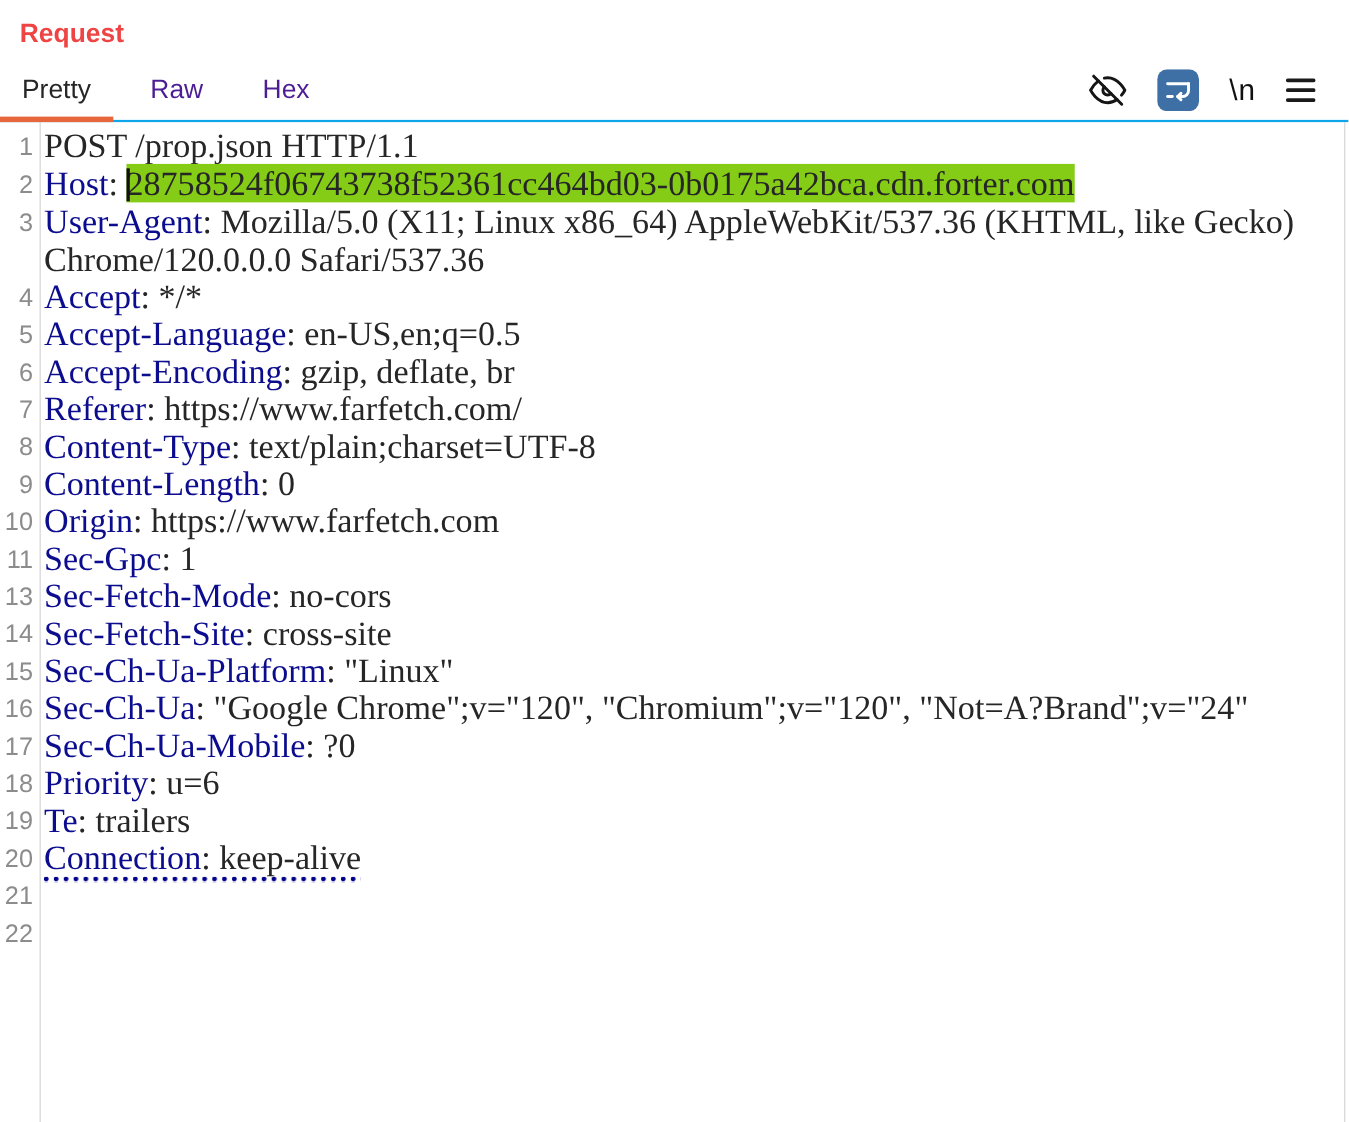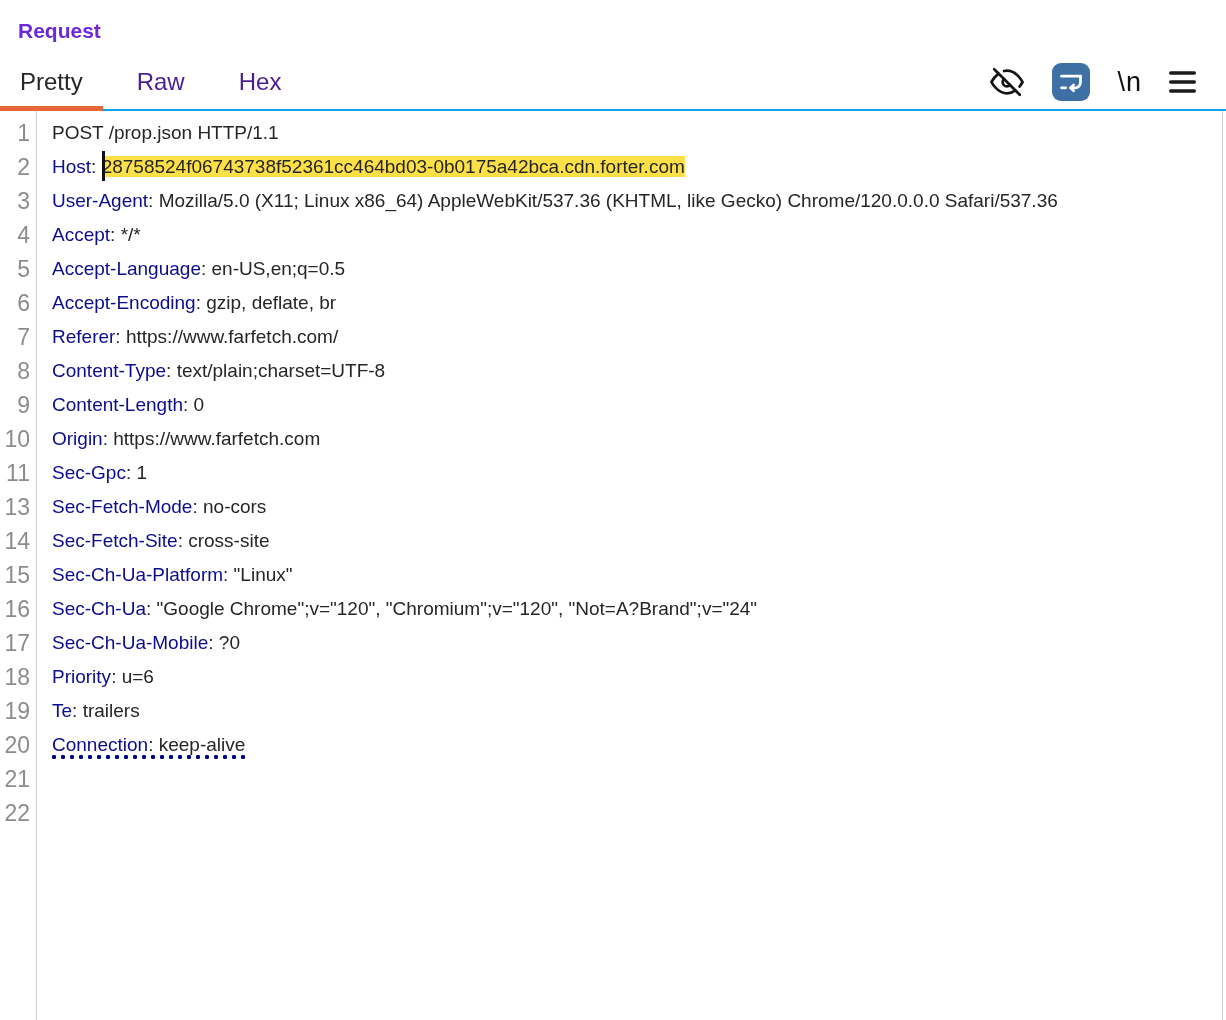--- a/index.html
+++ b/index.html
@@ -1,39 +1,39 @@
 <!DOCTYPE html>
 <html><head>
 <meta charset="utf-8">
 <style>
   html,body{margin:0;padding:0;background:#ffffff;}
   body{width:1226px;height:1020px;overflow:hidden;font-family:"Liberation Sans",sans-serif;}
 
   
   .panel-header{padding:16px 0 0 18px;}
-  .panel-title{font-size:21px;font-weight:700;color:#6d28d9;line-height:30px;}
+  .panel-title{font-size:24px;font-weight:700;color:#ef4444;line-height:30px;}
 
   .tabrow{position:relative;height:63px;border-bottom:2px solid #0ea5e9;}
   .tabs{display:flex;align-items:flex-end;height:100%;}
   .tab{font-size:24px;color:#4c1d95;padding:0 20px 13px 20px;margin-right:14px;position:relative;cursor:pointer;}
   .tab.active{color:#262626;}
   .tab.active::after{content:'';position:absolute;left:0;right:0;bottom:-2px;height:5px;background:var(--accent);}
 
   .tools{position:absolute;right:30px;bottom:8px;display:flex;align-items:center;gap:27px;}
   .tool-btn{display:flex;align-items:center;justify-content:center;cursor:pointer;background:none;border:none;padding:0;}
   .nl-label{font-size:27px;color:#111;font-weight:500;letter-spacing:1px;}
 
   
   .editor{position:relative;height:911px;margin-right:3px;border-right:1px solid #d0d0d0;padding-top:5px;box-sizing:border-box;}
   .editor::before{content:'';position:absolute;left:36px;top:0;bottom:0;width:1px;background:#d0d0d0;}
   .line{display:flex;align-items:flex-start;}
   .lnum{flex:none;width:30px;text-align:right;font-size:23px;color:#8c8c8c;line-height:34px;}
-  .lcontent{flex:1;margin-left:22px;font-family:Liberation Sans, sans-serif;font-size:19px;line-height:34px;color:#262626;white-space:pre-wrap;word-break:break-word;min-height:34px;}
+  .lcontent{flex:1;margin-left:10px;font-family:Liberation Serif, serif;font-size:31px;line-height:34px;color:#262626;white-space:pre-wrap;word-break:break-word;min-height:34px;}
   .h{color:#0c0c8f;}
-  .sel{background:#fde047;}
+  .sel{background:#84cc16;}
   .cursor{display:inline-block;width:3px;height:30px;background:#111;vertical-align:middle;margin-right:-3px;position:relative;top:-2px;}
   .u-dotted{background-image:radial-gradient(circle at 2px 2px,#00008b 1.9px,rgba(0,0,0,0) 2.5px);
             background-size:9px 5px;background-repeat:repeat-x;background-position:left bottom;padding-bottom:5px;}
 </style>
 </head>
 <body>
 
 <style>:root{--accent:#e8663c;}</style>
 
 <div class="panel-header">

